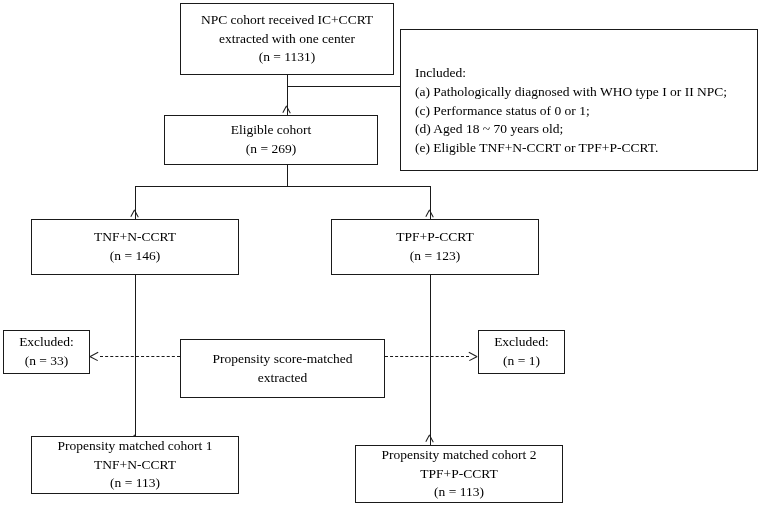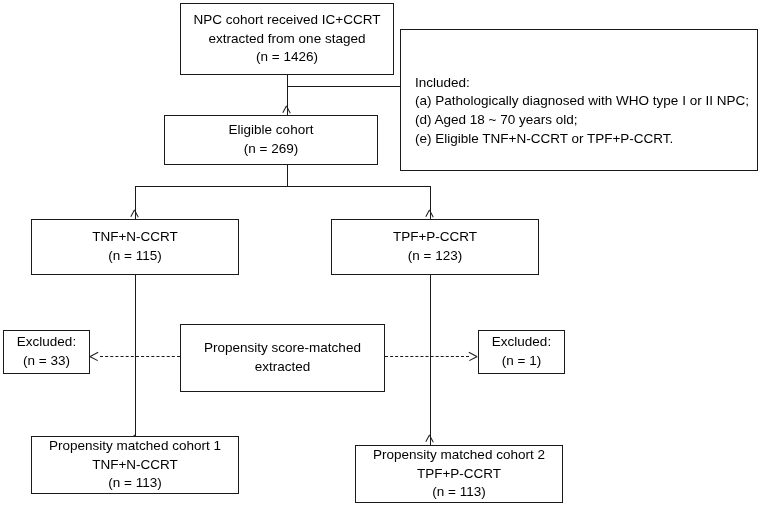--- a/index.html
+++ b/index.html
@@ -5,21 +5,21 @@
   html, body {
     margin: 0;
     padding: 0;
     background: #ffffff;
   }
   #canvas {
     position: relative;
     width: 761px;
     height: 507px;
     background: #ffffff;
-    font-family: Liberation Sans, sans-serif;
+    font-family: Liberation Serif, serif;
     overflow: hidden;
   }
   .box {
     position: absolute;
     box-sizing: border-box;
     border: 1.5px solid #1a1a1a;
     background: #ffffff;
     display: flex;
     flex-direction: column;
     align-items: center;
@@ -138,52 +138,53 @@
   <div class="vline" style="left:430px; top:275px; height:170px;"></div>
   <div class="arrowopen-down" style="left:425px; top:435px;"></div>
 
   <div class="vline-dashed" style="left:100px; top:356px; width:80px;"></div>
   <div class="arrowopen-left" style="left:90px; top:351px;"></div>
   <div class="vline-dashed" style="left:385px; top:356px; width:84px;"></div>
   <div class="arrowopen-right" style="left:466px; top:351px;"></div>
 
   <div class="box" style="left:180px; top:3px; width:214px; height:72px;">
     <span class="line">NPC cohort received IC+CCRT</span>
-    <span class="line">extracted from one staged</span>
-    <span class="line">(n = 1426)</span>
+    <span class="line">extracted with one center</span>
+    <span class="line">(n = 1131)</span>
   </div>
 
   <div class="box left-align" style="left:400px; top:29px; width:358px; height:142px; padding-top:22px;">
     <span class="line">Included:</span>
     <span class="line">(a) Pathologically diagnosed with WHO type I or II NPC;</span>
+    <span class="line">(c) Performance status of 0 or 1;</span>
     <span class="line">(d) Aged 18 ~ 70 years old;</span>
     <span class="line">(e) Eligible TNF+N-CCRT or TPF+P-CCRT.</span>
   </div>
 
   <div class="box" style="left:164px; top:115px; width:214px; height:50px;">
     <span class="line">Eligible cohort</span>
     <span class="line">(n = 269)</span>
   </div>
 
   <div class="box" style="left:31px; top:219px; width:208px; height:56px;">
     <span class="line">TNF+N-CCRT</span>
-    <span class="line">(n = 115)</span>
+    <span class="line">(n = 146)</span>
   </div>
 
   <div class="box" style="left:331px; top:219px; width:208px; height:56px;">
     <span class="line">TPF+P-CCRT</span>
     <span class="line">(n = 123)</span>
   </div>
 
   <div class="box" style="left:3px; top:330px; width:87px; height:44px;">
     <span class="line">Excluded:</span>
     <span class="line">(n = 33)</span>
   </div>
 
-  <div class="box" style="left:180px; top:324px; width:205px; height:68px;">
+  <div class="box" style="left:180px; top:339px; width:205px; height:59px;">
     <span class="line">Propensity score-matched</span>
     <span class="line">extracted</span>
   </div>
 
   <div class="box" style="left:478px; top:330px; width:87px; height:44px;">
     <span class="line">Excluded:</span>
     <span class="line">(n = 1)</span>
   </div>
 
   <div class="box" style="left:31px; top:436px; width:208px; height:58px;">

